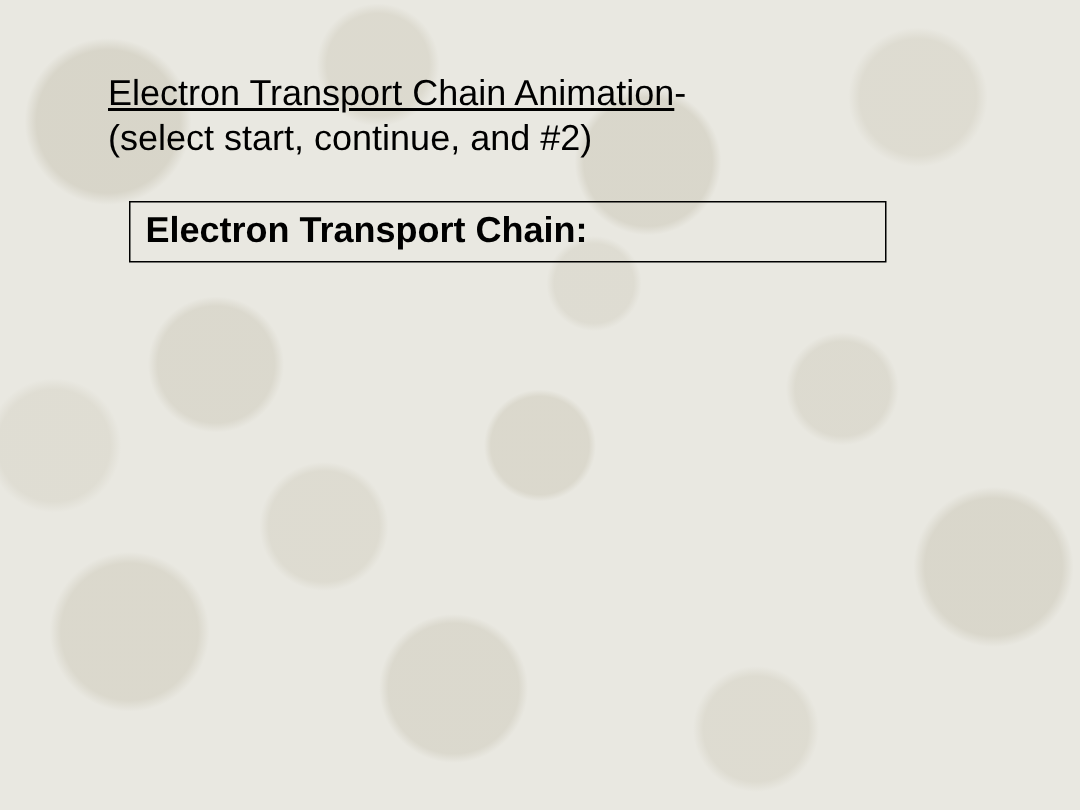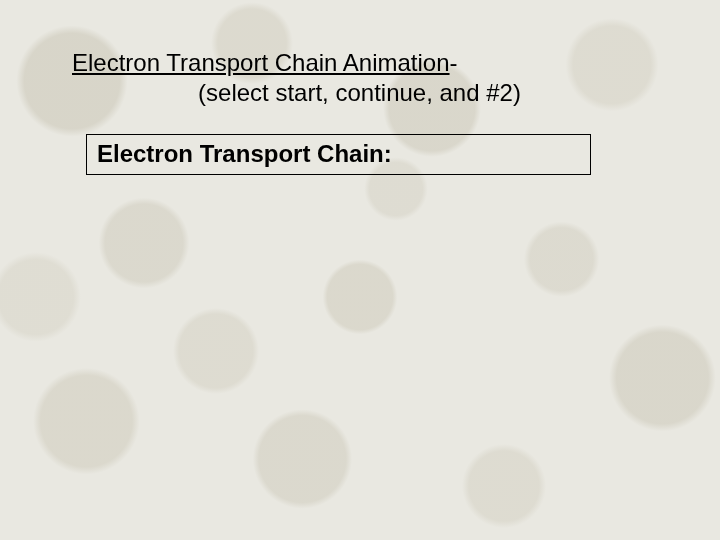--- a/index.html
+++ b/index.html
@@ -48,21 +48,20 @@
     text-decoration: underline;
     cursor: pointer;
   }
 
   .title-suffix {
     
   }
 
   .subtitle {
     display: block;
-    text-align: center;
   }
 
   .callout {
     margin: 26px 0 0 14px;
     width: 505px;
     box-sizing: border-box;
     border: 1px solid #000;
     padding: 5px 10px 6px 10px;
     font-size: 24px;
     font-weight: bold;

